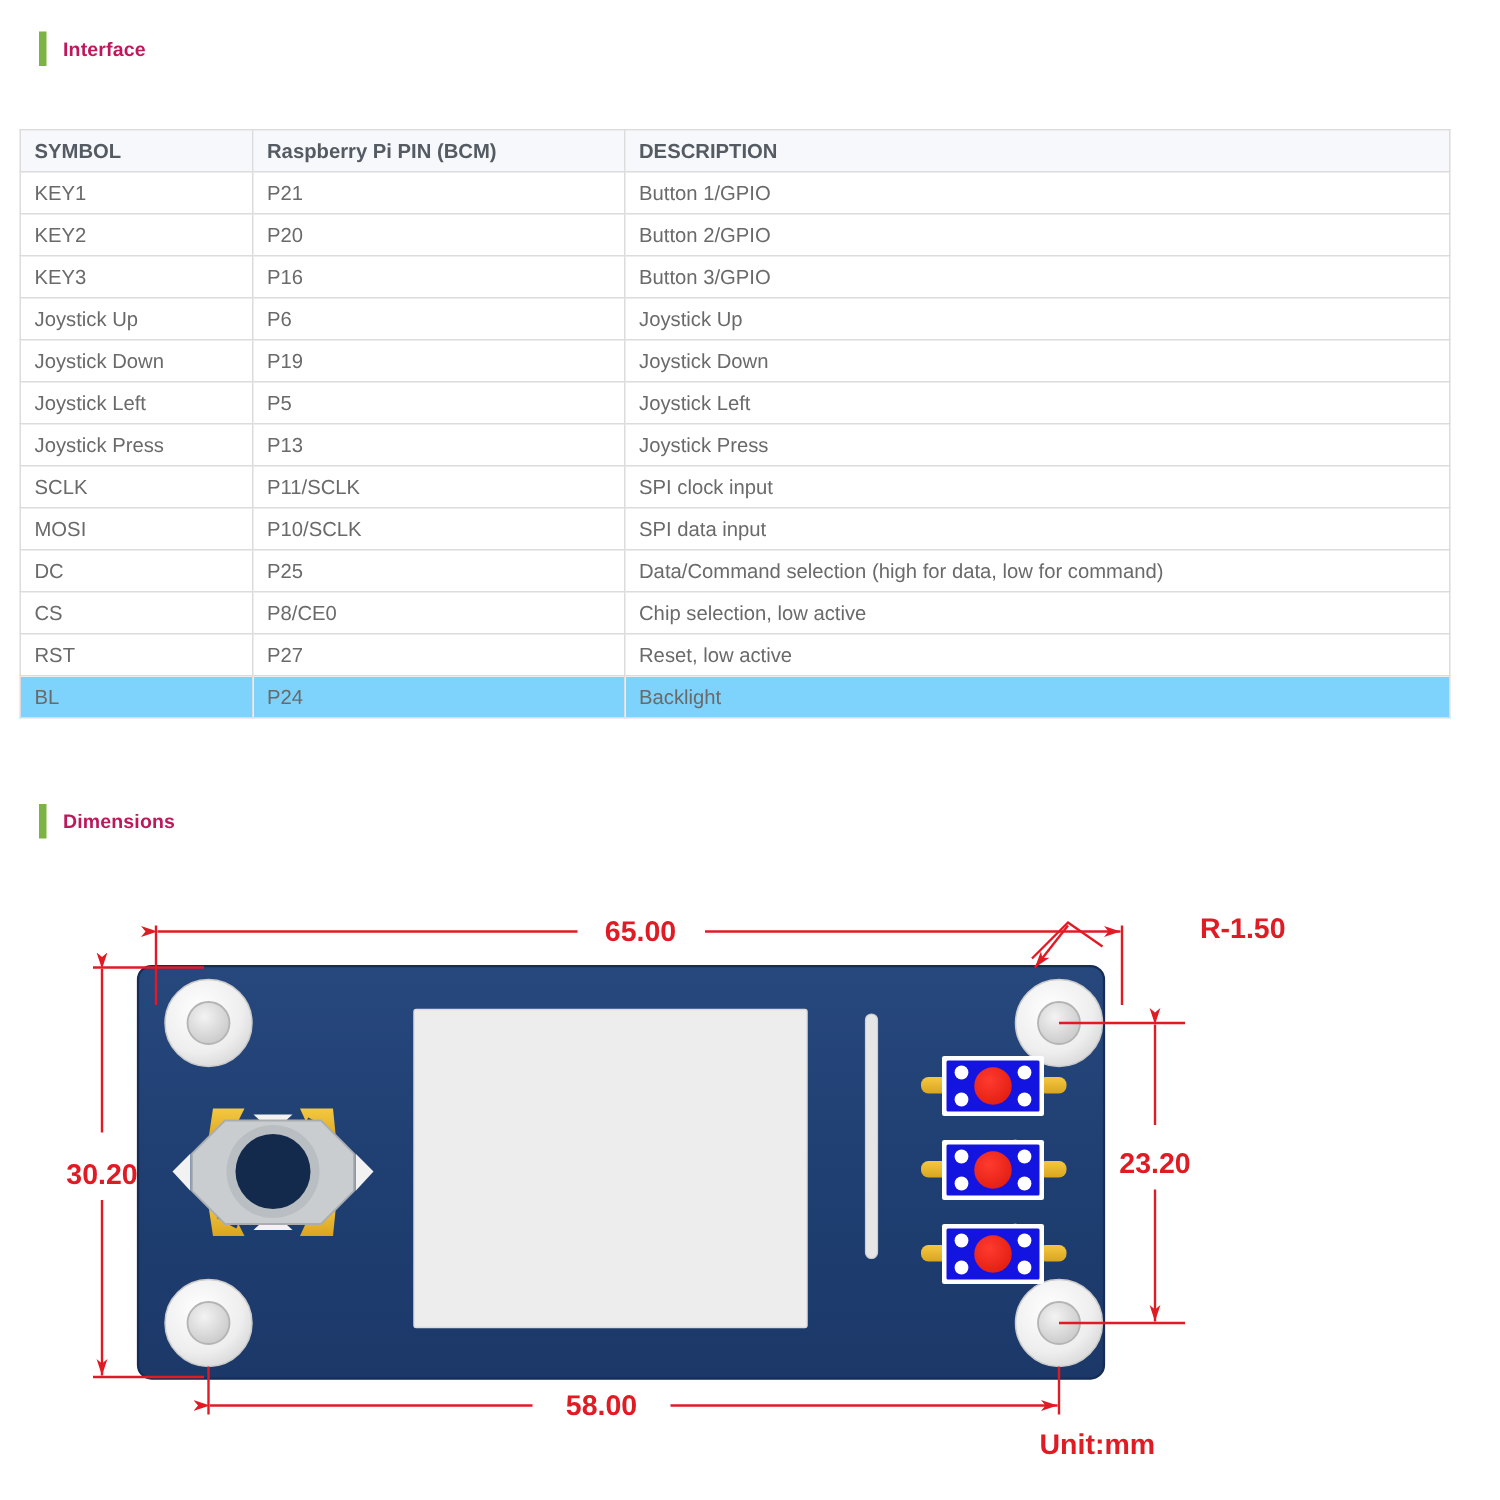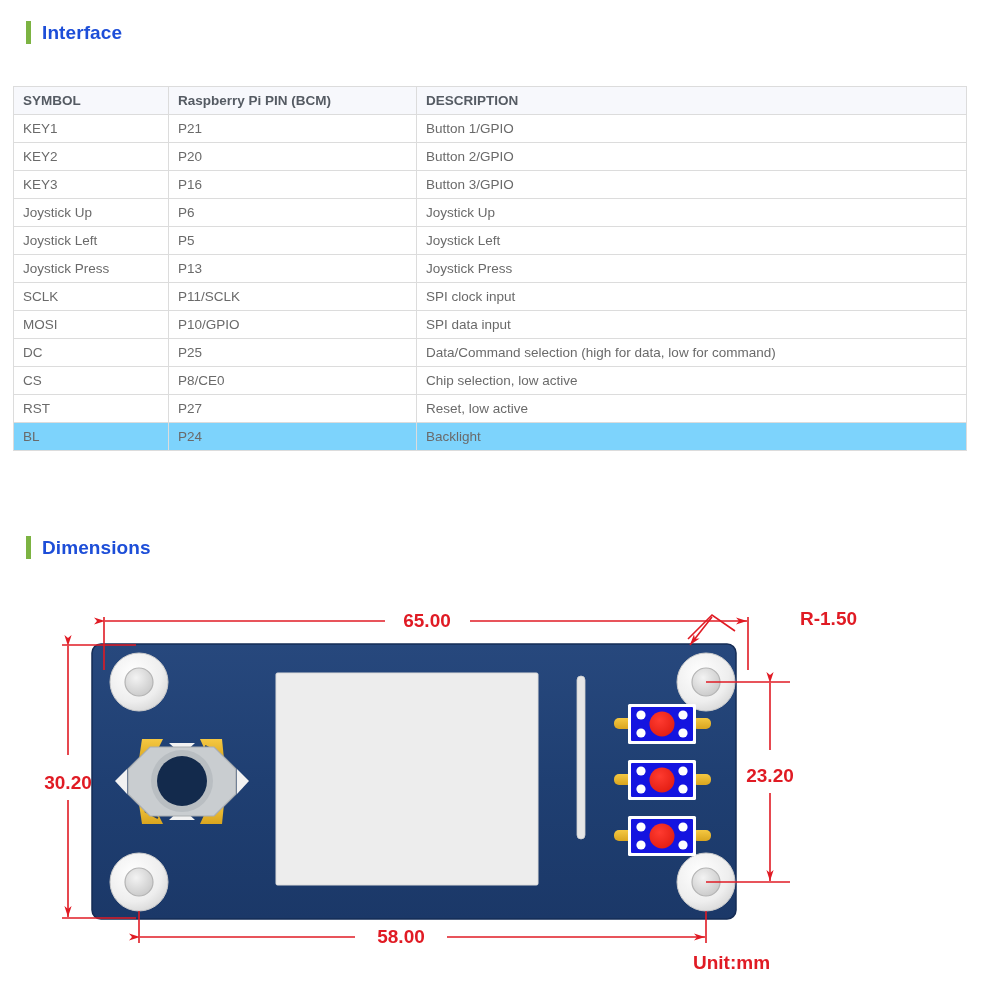--- a/index.html
+++ b/index.html
@@ -23,23 +23,23 @@
     align-items: center;
   }
   .section-bar {
     width: 5px;
     height: 23px;
     background: #7cb342;
     margin-right: 11px;
     flex: 0 0 auto;
   }
   .section-title {
-    font-size: 19px;
+    font-size: 13px;
     font-weight: bold;
-    color: #1d4ed8;
+    color: #be185d;
     letter-spacing: 0.1px;
     white-space: nowrap;
   }
   #head-interface  { left: 26px; top: 21px; }
   #head-dimensions { left: 26px; top: 536px; }
 
   
   #pin-table {
     position: absolute;
     left: 13px;
@@ -126,37 +126,42 @@
           <td class="col-sym">KEY3</td>
           <td class="col-pin">P16</td>
           <td class="col-desc">Button 3/GPIO</td>
         </tr>
         <tr>
           <td class="col-sym">Joystick Up</td>
           <td class="col-pin">P6</td>
           <td class="col-desc">Joystick Up</td>
         </tr>
         <tr>
+          <td class="col-sym">Joystick Down</td>
+          <td class="col-pin">P19</td>
+          <td class="col-desc">Joystick Down</td>
+        </tr>
+        <tr>
           <td class="col-sym">Joystick Left</td>
           <td class="col-pin">P5</td>
           <td class="col-desc">Joystick Left</td>
         </tr>
         <tr>
           <td class="col-sym">Joystick Press</td>
           <td class="col-pin">P13</td>
           <td class="col-desc">Joystick Press</td>
         </tr>
         <tr>
           <td class="col-sym">SCLK</td>
           <td class="col-pin">P11/SCLK</td>
           <td class="col-desc">SPI clock input</td>
         </tr>
         <tr>
           <td class="col-sym">MOSI</td>
-          <td class="col-pin">P10/GPIO</td>
+          <td class="col-pin">P10/SCLK</td>
           <td class="col-desc">SPI data input</td>
         </tr>
         <tr>
           <td class="col-sym">DC</td>
           <td class="col-pin">P25</td>
           <td class="col-desc">Data/Command selection (high for data, low for command)</td>
         </tr>
         <tr>
           <td class="col-sym">CS</td>
           <td class="col-pin">P8/CE0</td>

